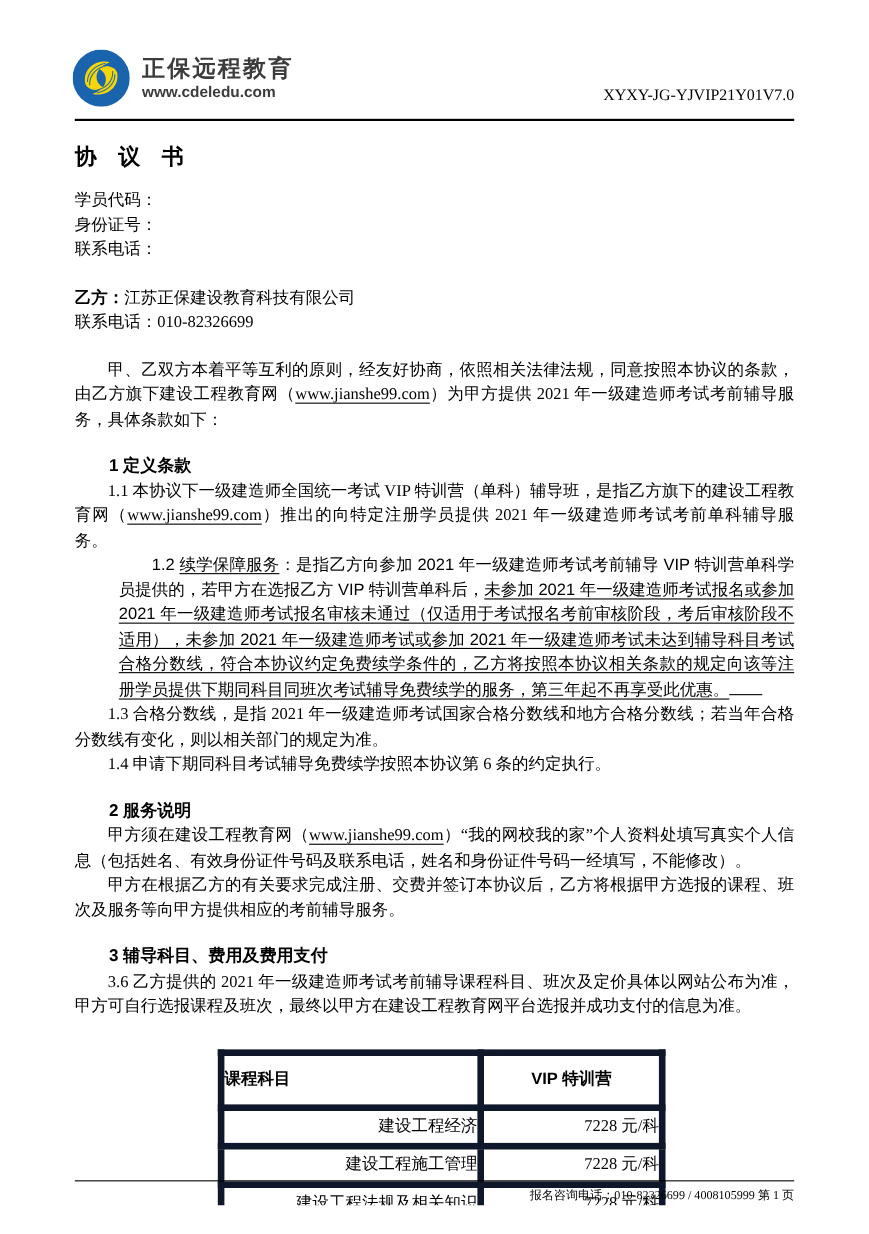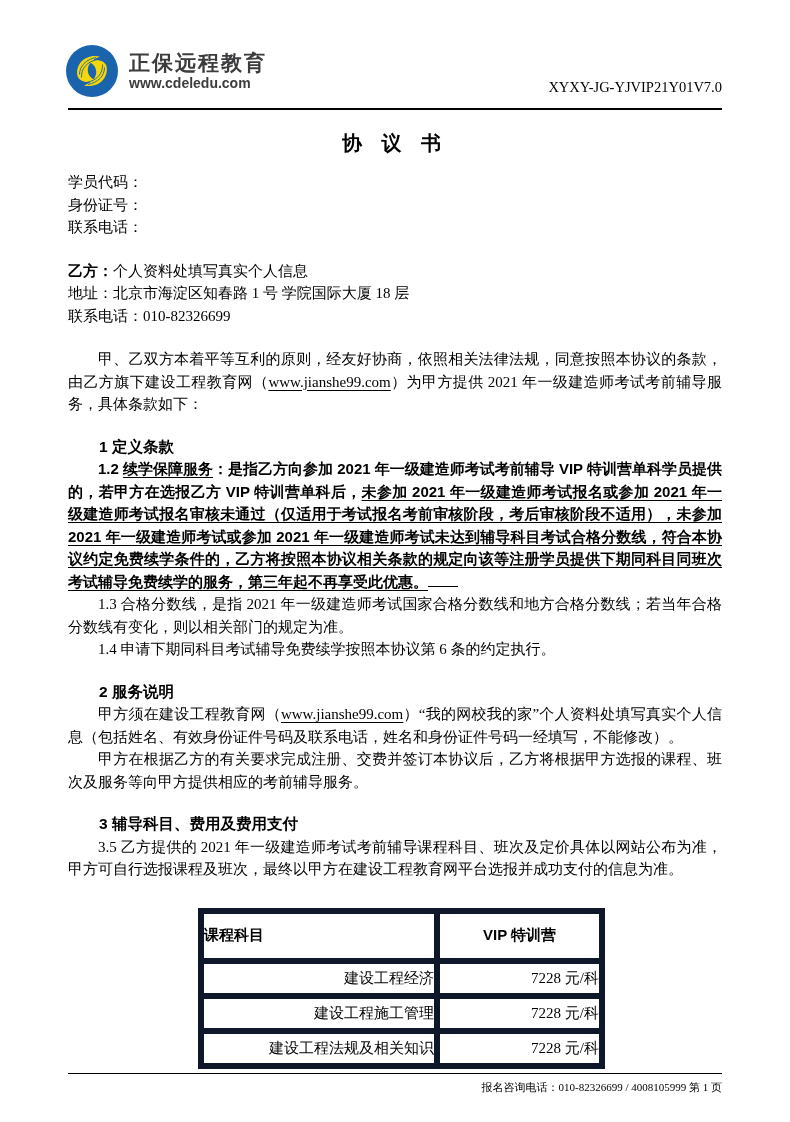--- a/index.html
+++ b/index.html
@@ -26,42 +26,42 @@
   }
   .site{
     font-family:"Liberation Sans","DejaVu Sans",sans-serif;
     font-weight:700;font-size:14px;line-height:16px;color:#3c3c3e;
   }
   .doc-code{font-size:14.5px;line-height:18px;padding-bottom:1px;}
   .header-rule{border:none;border-top:2px solid #000;margin:11px 68px 0 68px;}
   
   .title{
     margin:20px 0 14px 0;
-    text-align:center;
+    text-align:left;
     font-size:20px;line-height:26px;
     font-weight:700;
     font-family:"Liberation Sans","DejaVu Sans",sans-serif;
     letter-spacing:7px;
   }
   
   p{margin:0;text-align:justify;}
   .block{margin-top:15px;}
   .para{margin-top:21px;text-indent:2em;}
   .b{font-weight:700;font-family:"Liberation Sans","DejaVu Sans",sans-serif;}
   .heading{
     font-family:"Liberation Sans","DejaVu Sans",sans-serif;
     font-weight:700;
     margin-top:20px;
     text-indent:2em;
     font-size:15.5px;
   }
   .sub{text-indent:2em;}
   .u{text-decoration:underline;text-underline-offset:3px;}
   .u-tail{display:inline-block;width:2em;border-bottom:1.6px solid #000;height:1em;vertical-align:baseline;}
-  .bold-para{font-family:"Liberation Sans","DejaVu Sans",sans-serif;font-weight:700;}
+  .bold-para{font-family:"Liberation Sans","DejaVu Sans",sans-serif;font-weight:400;margin-left:40px;}
   
   .price-table{
     border-collapse:collapse;
     table-layout:fixed;
     width:401px;
     margin:27px 0 0 130px;
     border:2.5px solid #000;
   }
   .price-table th,.price-table td{border:6px solid #0f172a;padding:0;}
   .price-table col.c1{width:236px;}
@@ -116,38 +116,38 @@
 
     <div class="title">协 议 书</div>
 
     <div class="block">
       <p>学员代码：</p>
       <p>身份证号：</p>
       <p>联系电话：</p>
     </div>
 
     <div class="block" style="margin-top:21px;">
-      <p><span class="b">乙方：</span><span>个人资料处填写真实个人信息</span></p>
-      <p>地址：北京市海淀区知春路 1 号  学院国际大厦 18 层</p>
+      <p><span class="b">乙方：</span><span>江苏正保建设教育科技有限公司</span></p>
       <p>联系电话：010-82326699</p>
     </div>
 
     <p class="para"><span>甲、乙双方本着平等互利的原则，经友好协商，依照相关法律法规，同意按照本协议的条款，由乙方旗下建设工程教育网（</span><span class="u">www.jianshe99.com</span><span>）为甲方提供 2021 年一级建造师考试考前辅导服务，具体条款如下：</span></p>
 
     <p class="heading">1 定义条款</p>
+    <p class="sub"><span>1.1 本协议下一级建造师全国统一考试 VIP 特训营（单科）辅导班，是指乙方旗下的建设工程教育网（</span><span class="u">www.jianshe99.com</span><span>）推出的向特定注册学员提供 2021 年一级建造师考试考前单科辅导服务。</span></p>
     <p class="sub bold-para"><span>1.2 </span><span class="u">续学保障服务</span><span>：是指乙方向参加 2021 年一级建造师考试考前辅导 VIP 特训营单科学员提供的，若甲方在选报乙方 VIP 特训营单科后，</span><span class="u">未参加 2021 年一级建造师考试报名或参加 2021 年一级建造师考试报名审核未通过（仅适用于考试报名考前审核阶段，考后审核阶段不适用），未参加 2021 年一级建造师考试或参加 2021 年一级建造师考试未达到辅导科目考试合格分数线，符合本协议约定免费续学条件的，乙方将按照本协议相关条款的规定向该等注册学员提供下期同科目同班次考试辅导免费续学的服务，第三年起不再享受此优惠。</span><span class="u-tail"></span></p>
     <p class="sub">1.3 合格分数线，是指 2021 年一级建造师考试国家合格分数线和地方合格分数线；若当年合格分数线有变化，则以相关部门的规定为准。</p>
     <p class="sub">1.4 申请下期同科目考试辅导免费续学按照本协议第 6 条的约定执行。</p>
 
     <p class="heading">2 服务说明</p>
     <p class="sub"><span>甲方须在建设工程教育网（</span><span class="u">www.jianshe99.com</span><span>）“我的网校我的家”个人资料处填写真实个人信息（包括姓名、有效身份证件号码及联系电话，姓名和身份证件号码一经填写，不能修改）。</span></p>
     <p class="sub">甲方在根据乙方的有关要求完成注册、交费并签订本协议后，乙方将根据甲方选报的课程、班次及服务等向甲方提供相应的考前辅导服务。</p>
 
     <p class="heading">3 辅导科目、费用及费用支付</p>
-    <p class="sub">3.5 乙方提供的 2021 年一级建造师考试考前辅导课程科目、班次及定价具体以网站公布为准，甲方可自行选报课程及班次，最终以甲方在建设工程教育网平台选报并成功支付的信息为准。</p>
+    <p class="sub">3.6 乙方提供的 2021 年一级建造师考试考前辅导课程科目、班次及定价具体以网站公布为准，甲方可自行选报课程及班次，最终以甲方在建设工程教育网平台选报并成功支付的信息为准。</p>
 
     <table class="price-table">
       <colgroup>
           <col class="c1">
           <col class="c2">
         </colgroup>
       <tbody>
           <tr>
         <th class="th-subject">课程科目</th>
         <th class="th-price">VIP 特训营</th>

